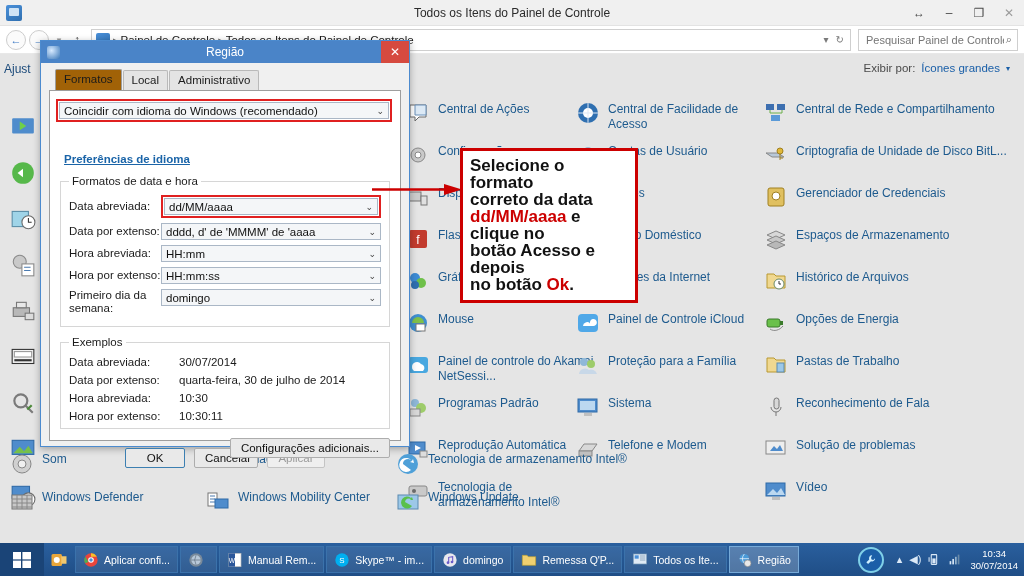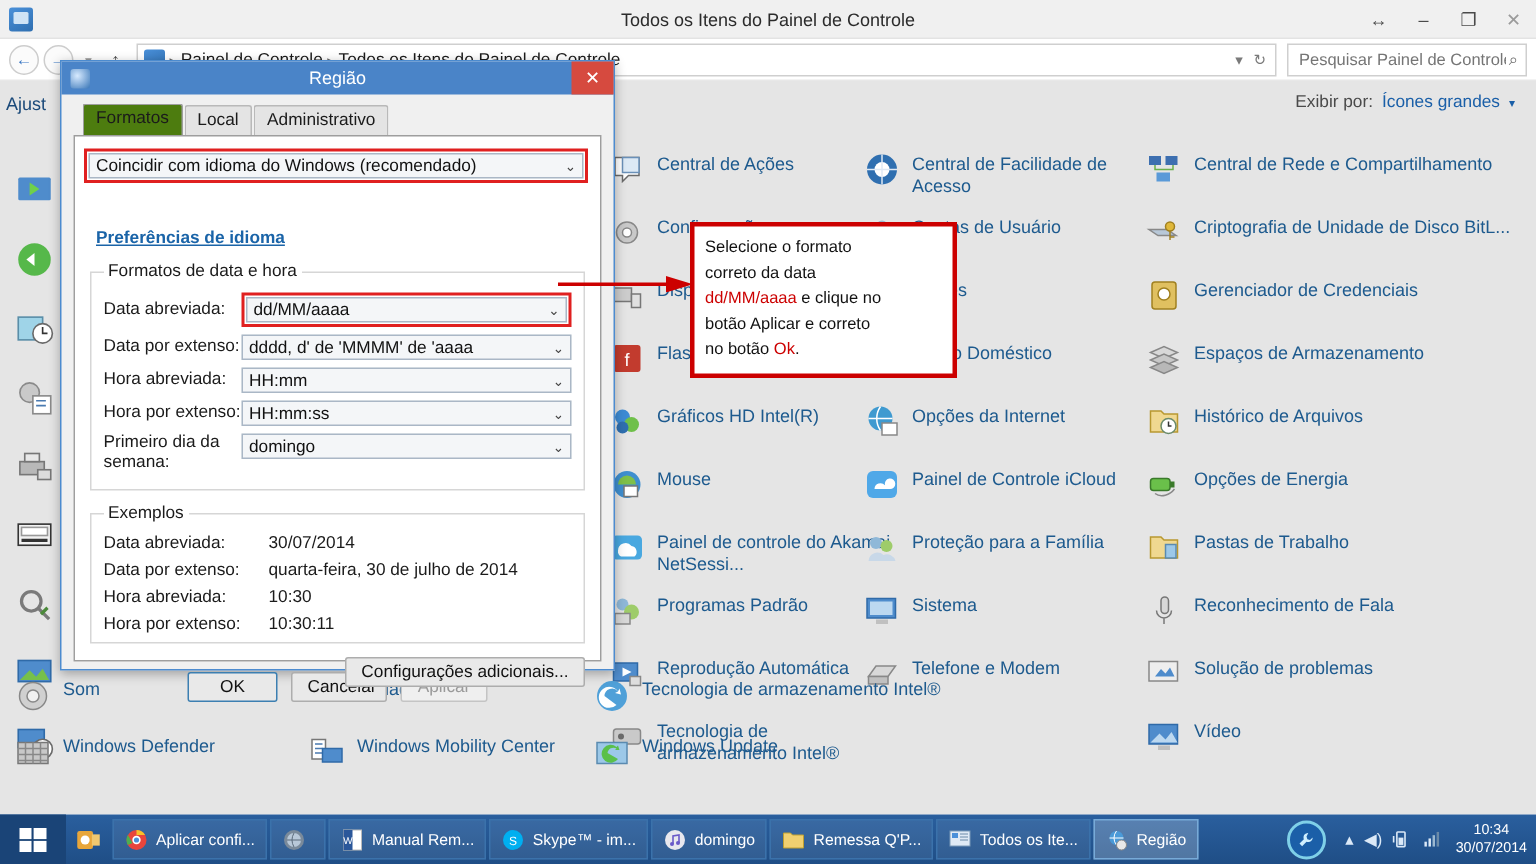--- a/index.html
+++ b/index.html
@@ -129,21 +129,21 @@
     margin-left:auto; width:28px; height:100%; background:#d64a3f; color:#fff;
     display:flex; align-items:center; justify-content:center; font-size:12px;
   }
   .dinner { position:absolute; left:0; right:0; top:22px; bottom:0; padding:6px 8px 0; }
 
   .tabs { display:flex; gap:1px; padding-left:6px; font-size:11.5px; }
   .tab {
     padding:3px 8px 4px; border:1px solid #b9b9b9; border-bottom:none;
     background:#e4e4e4; color:#1b1b1b; border-radius:2px 2px 0 0; position:relative; top:1px;
   }
-  .tab.active { background:#4d7c0f; border-color:#9e9e9e; top:0; padding-bottom:5px; z-index:2; }
+  .tab.active { background:#a16207; border-color:#9e9e9e; top:0; padding-bottom:5px; z-index:2; }
 
   .tabpanel {
     background:#fff; border:1px solid #9e9e9e; height:351px; padding:10px 10px 0;
     position:relative;
   }
 
   .hl { border:2px solid #e02020; padding:1px; }
   #fmtHL { position:absolute; left:6px; top:8px; right:8px; }
 
   .fmtline { font-size:11.5px; color:#111; padding:2px 4px 3px; }
@@ -173,21 +173,21 @@
   }
   .btn.def { border:1px solid #3c7fb1; }
   .btn.dis { color:#9a9a9a; border-color:#c4c4c4; background:#efefef; }
 
   
   #callout {
     position:absolute; left:460px; top:148px; width:178px;
     background:#fff; border:3px solid #cc0000; padding:6px 7px 7px;
     z-index:60; line-height:17px;
   }
-  #callout .ct { font-size:11px; font-weight:normal; color:#111; }
+  #callout .ct { font-size:17px; font-weight:bold; color:#111; }
   #callout .rd { color:#cc0000; }
 
   #arrow { position:absolute; left:372px; top:184px; width:90px; height:11px; z-index:55; }
 
   
   #taskbar {
     position:absolute; left:0; right:0; bottom:0; height:33px;
     background:linear-gradient(#2a5f9e,#1f4e86); display:flex; align-items:center;
     z-index:80;
   }
@@ -797,21 +797,21 @@
 
 <svg id="arrow" viewBox="0 0 90 11">
   <line x1="0" y1="5.5" x2="76" y2="5.5" stroke="#cc0000" stroke-width="2.4"></line>
   <polygon points="90,5.5 72,0 72,11" fill="#cc0000"></polygon>
 </svg>
 
 <div id="callout">
   <div class="ct">Selecione o formato</div>
   <div class="ct">correto da data</div>
   <div class="ct"><span class="rd">dd/MM/aaaa</span><span> e clique no</span></div>
-  <div class="ct">botão Aplicar e correto</div>
+  <div class="ct">botão Acesso e depois</div>
   <div class="ct"><span>no botão </span><span class="rd">Ok</span><span>.</span></div>
 </div>
 
 <div id="taskbar">
   <div class="start">
     <svg width="20" height="20" viewBox="0 0 20 20">
         <rect x="1" y="2" width="8" height="7.4" fill="#fff"></rect>
         <rect x="10.4" y="2" width="8.6" height="7.4" fill="#fff"></rect>
         <rect x="1" y="10.6" width="8" height="7.4" fill="#fff"></rect>
         <rect x="10.4" y="10.6" width="8.6" height="7.4" fill="#fff"></rect>

